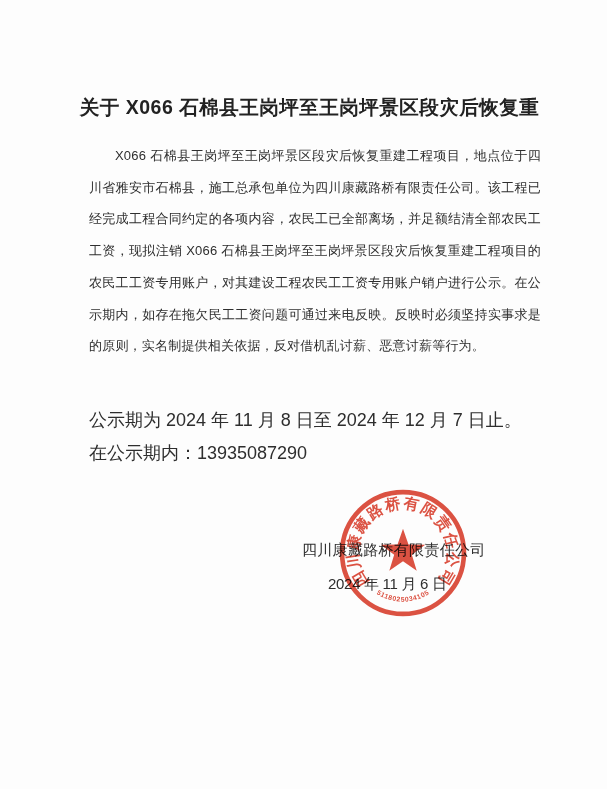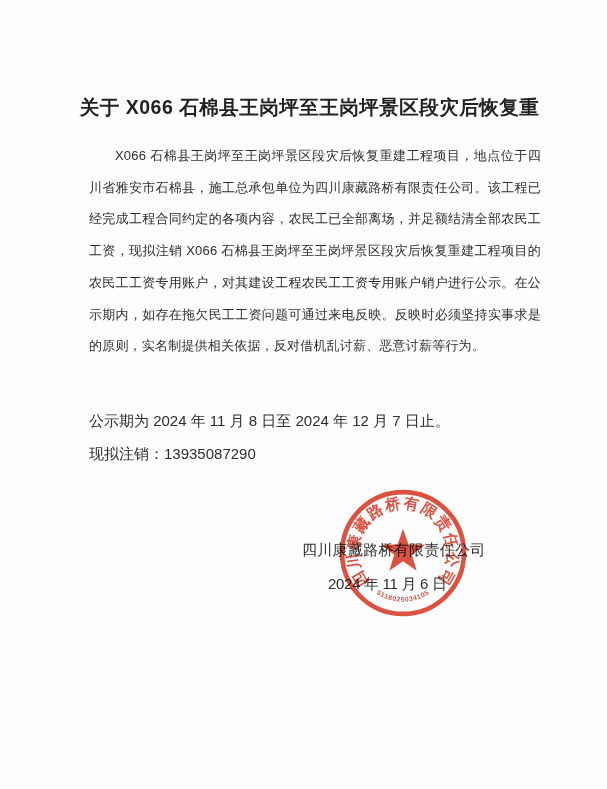--- a/index.html
+++ b/index.html
@@ -38,21 +38,21 @@
     line-height: 31.7px;
     text-align: justify;
     text-indent: 2em;
     letter-spacing: 0.2px;
   }
   .meta-block {
     position: absolute;
     left: 89px;
     top: 404px;
     width: 452px;
-    font-size: 15px;
+    font-size: 18px;
     line-height: 33.4px;
   }
   .signature-company {
     position: absolute;
     left: 302px;
     top: 541px;
     font-size: 15px;
     letter-spacing: 0.3px;
     white-space: nowrap;
     z-index: 1;
@@ -86,21 +86,21 @@
 <div class="page">
 
   <h1 class="title">
     <span class="title-line">关于 X066 石棉县王岗坪至王岗坪景区段灾后恢复重</span>
   </h1>
 
   <p class="body-text">X066 石棉县王岗坪至王岗坪景区段灾后恢复重建工程项目，地点位于四川省雅安市石棉县，施工总承包单位为四川康藏路桥有限责任公司。该工程已经完成工程合同约定的各项内容，农民工已全部离场，并足额结清全部农民工工资，现拟注销 X066 石棉县王岗坪至王岗坪景区段灾后恢复重建工程项目的农民工工资专用账户，对其建设工程农民工工资专用账户销户进行公示。在公示期内，如存在拖欠民工工资问题可通过来电反映。反映时必须坚持实事求是的原则，实名制提供相关依据，反对借机乱讨薪、恶意讨薪等行为。</p>
 
   <div class="meta-block">
     <p>公示期为 2024 年 11 月 8 日至 2024 年 12 月 7 日止。</p>
-    <p><span>现拟注销：</span><span>13935087290</span></p>
+    <p><span>在公示期内：</span><span>13935087290</span></p>
   </div>
 
   <div class="signature-company">四川康藏路桥有限责任公司</div>
 
   <div class="signature-date">2024 年 11 月 6 日</div>
 
   <div class="seal">
     <svg viewBox="0 0 130 130" xmlns="http://www.w3.org/2000/svg">
       <defs>
         <path id="seal-arc-top" d="M 31.3 93.3 A 44 44 0 1 1 98.7 93.3" fill="none"></path>

